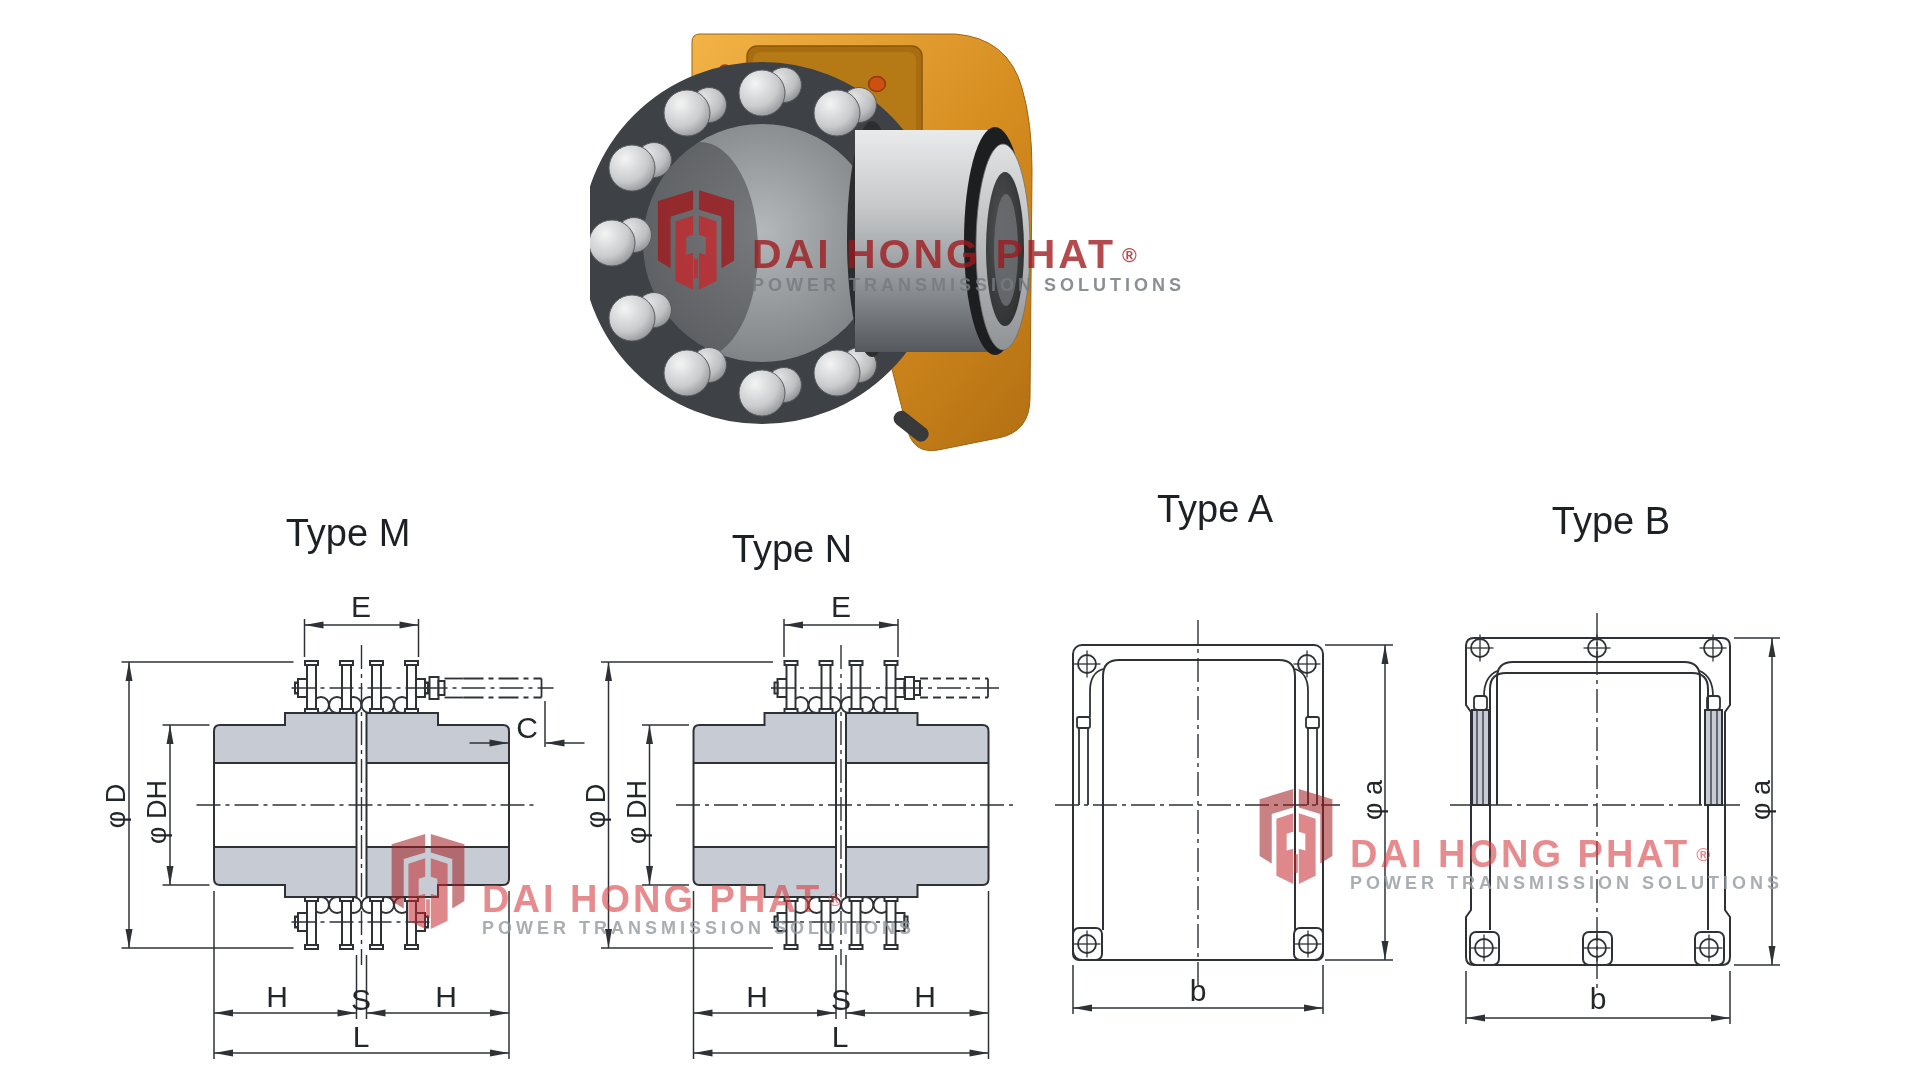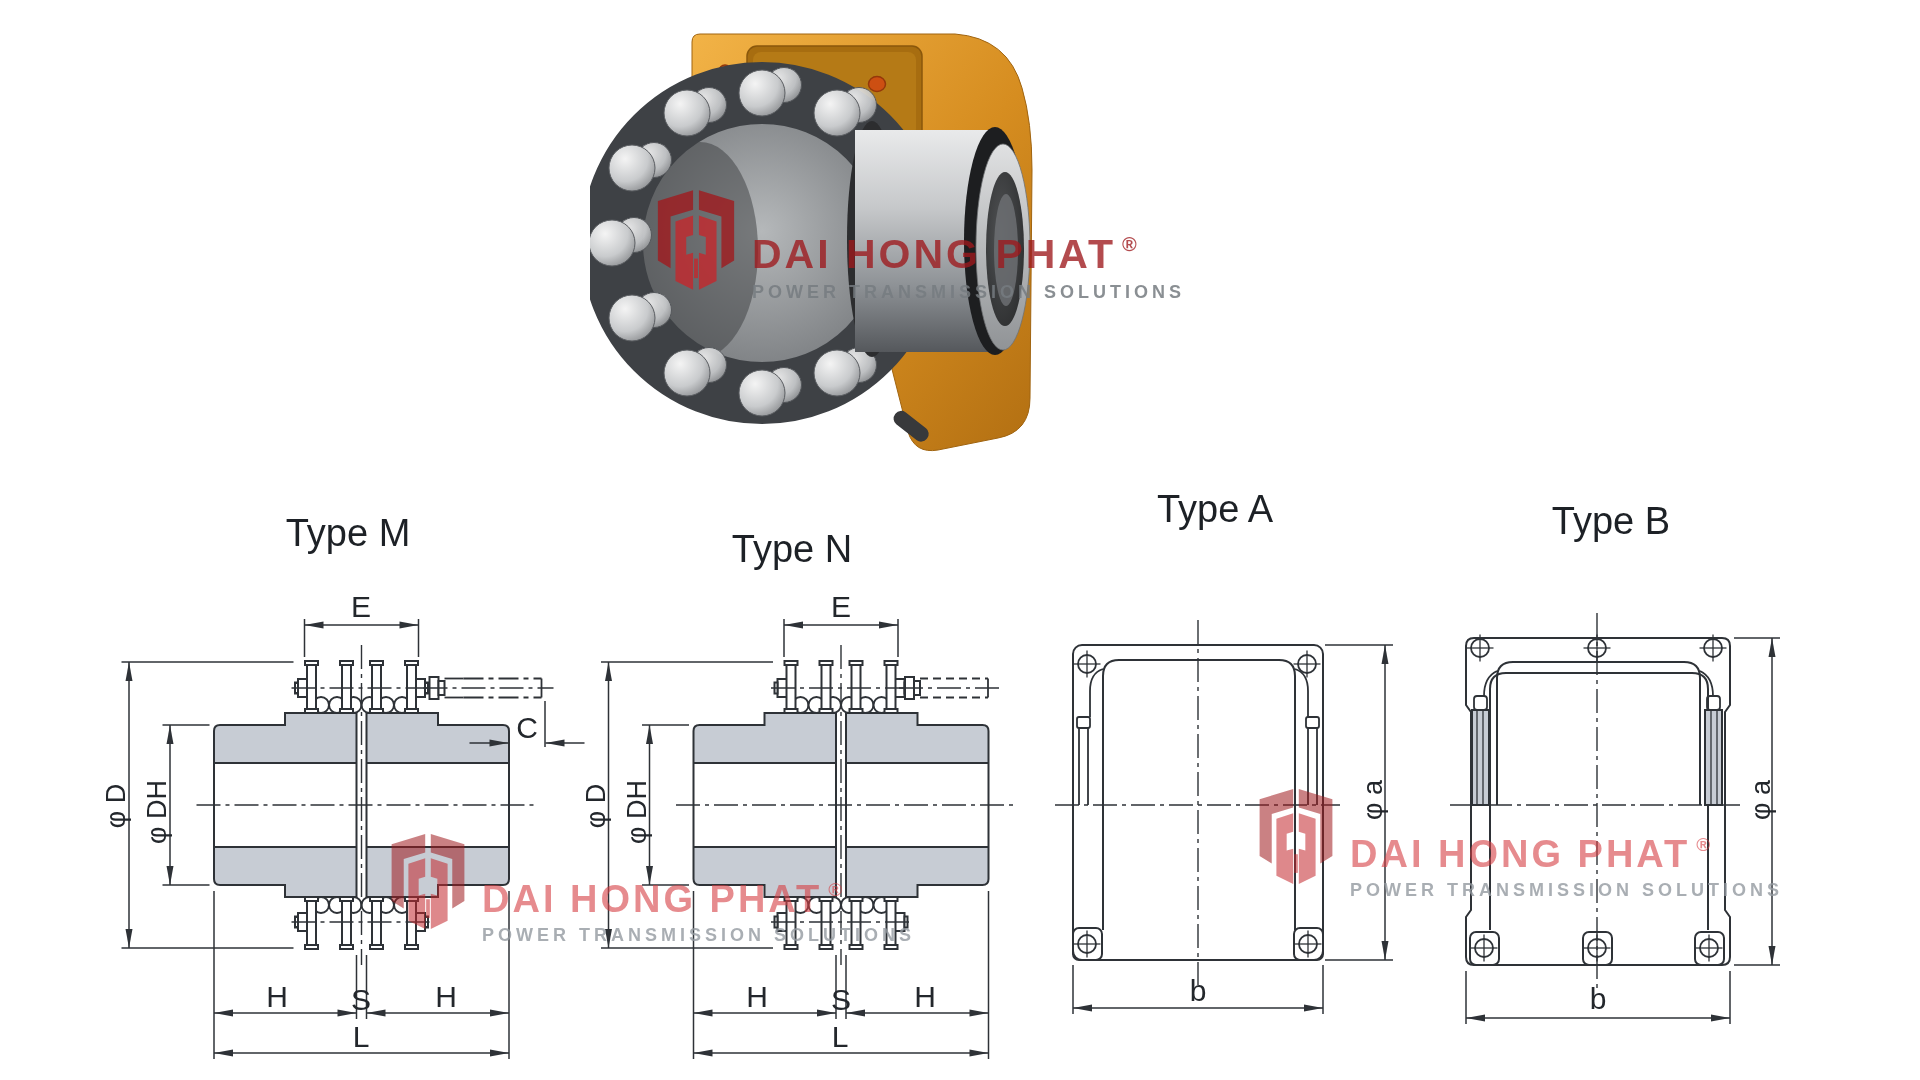--- a/index.html
+++ b/index.html
@@ -23,24 +23,24 @@
   .phant{stroke:#2e3237;stroke-width:1.8;fill:none;stroke-dasharray:20 5 5 5;}
 
   
   .title{position:absolute;transform:translateX(-50%);font-size:38px;color:#1d2126;white-space:nowrap;}
   .lbl{position:absolute;transform:translate(-50%,-50%);font-size:30px;color:#23272c;white-space:nowrap;}
   .lbl.rot{transform:translate(-50%,-50%) rotate(-90deg);font-size:27px;}
 
   
   .wm{position:absolute;display:flex;align-items:flex-start;pointer-events:none;}
   .wm-text{display:flex;flex-direction:column;margin-left:12px;}
-  .wm-brandrow{display:flex;align-items:flex-start;line-height:1;}
+  .wm-brandrow{display:flex;align-items:center;line-height:1;}
   .wm-brand{font-weight:bold;letter-spacing:3px;line-height:1;}
   .wm-reg{font-weight:bold;margin-left:6px;}
-  .wm-tag{font-weight:bold;letter-spacing:4px;margin-top:7px;}
+  .wm-tag{font-weight:bold;letter-spacing:4px;margin-top:0;}
 
   .wm1 .wm-brand{font-size:41px;color:rgba(158,24,28,.78);}
   .wm1 .wm-reg{font-size:20px;color:rgba(158,24,28,.78);}
   .wm1 .wm-tag{font-size:18px;color:rgba(118,123,128,.85);}
   .wm1 .wm-logo{opacity:.8;}
   .wm1 .wm-text{margin-top:48px;}
 
   .wm2 .wm-brand,.wm3 .wm-brand{font-size:38px;color:rgba(213,62,66,.60);}
   .wm2 .wm-reg,.wm3 .wm-reg{font-size:19px;color:rgba(213,62,66,.60);}
   .wm2 .wm-tag,.wm3 .wm-tag{font-size:18px;color:rgba(148,154,160,.8);}

